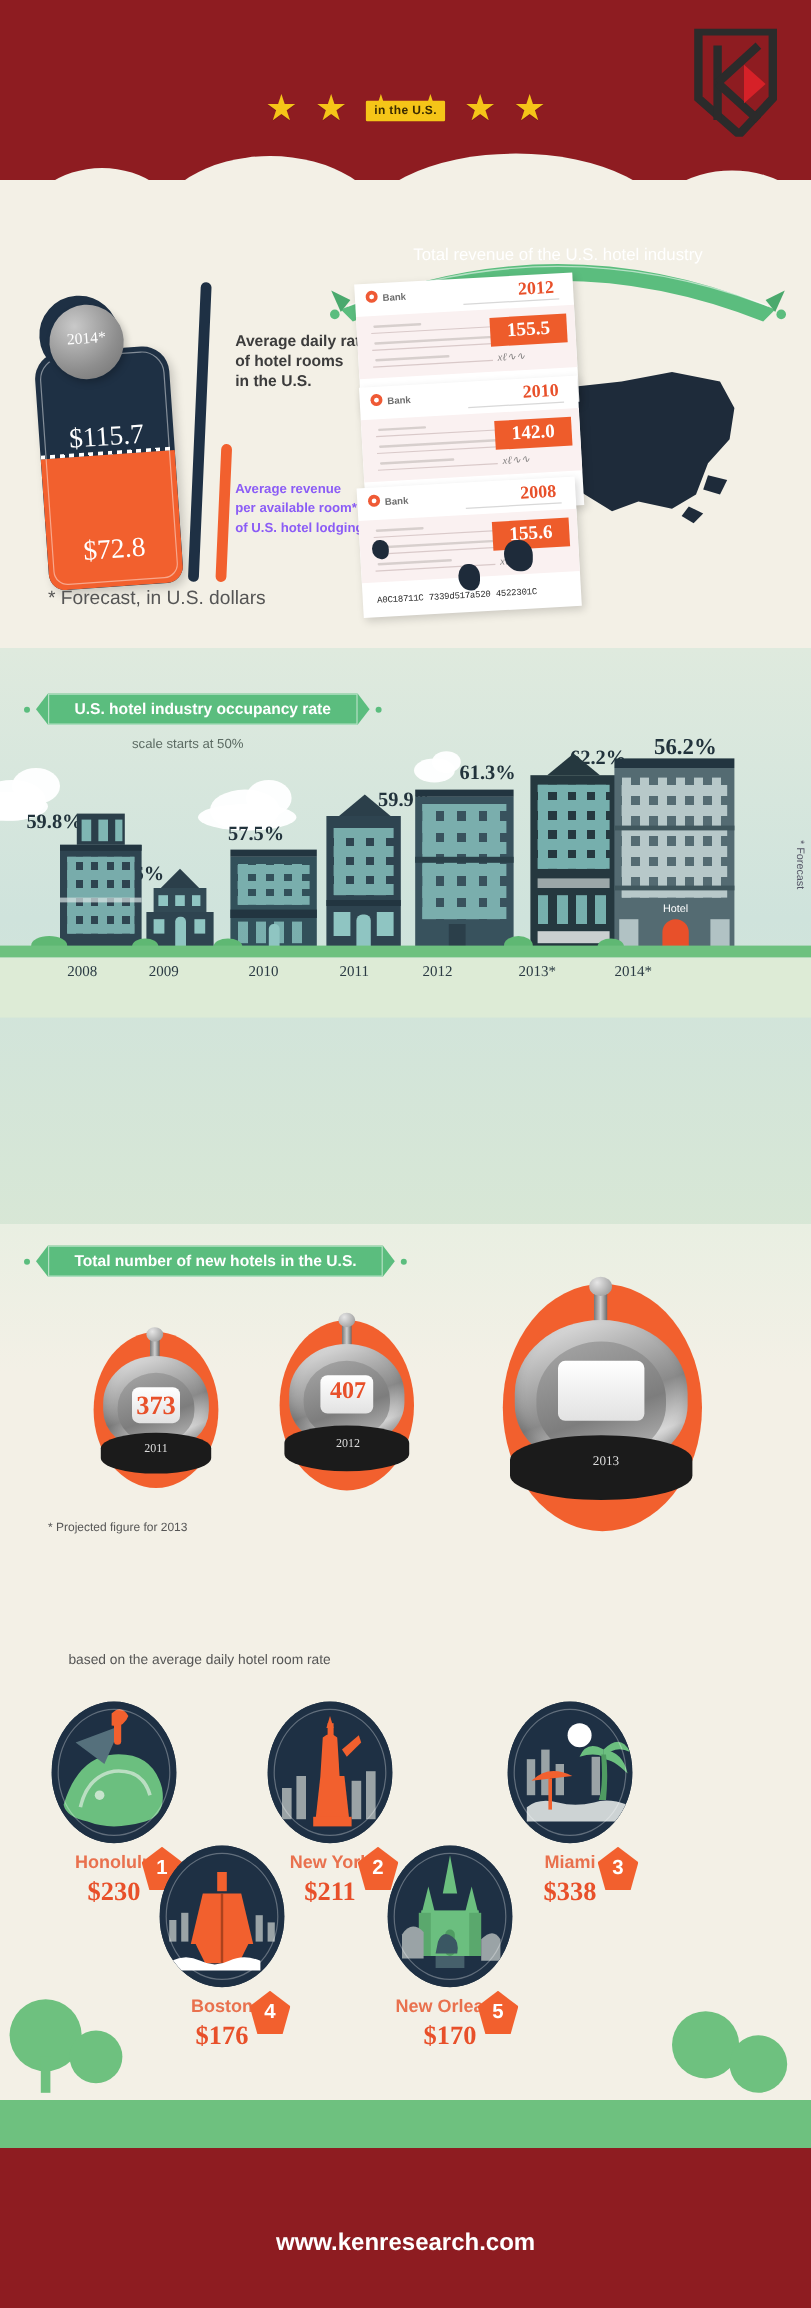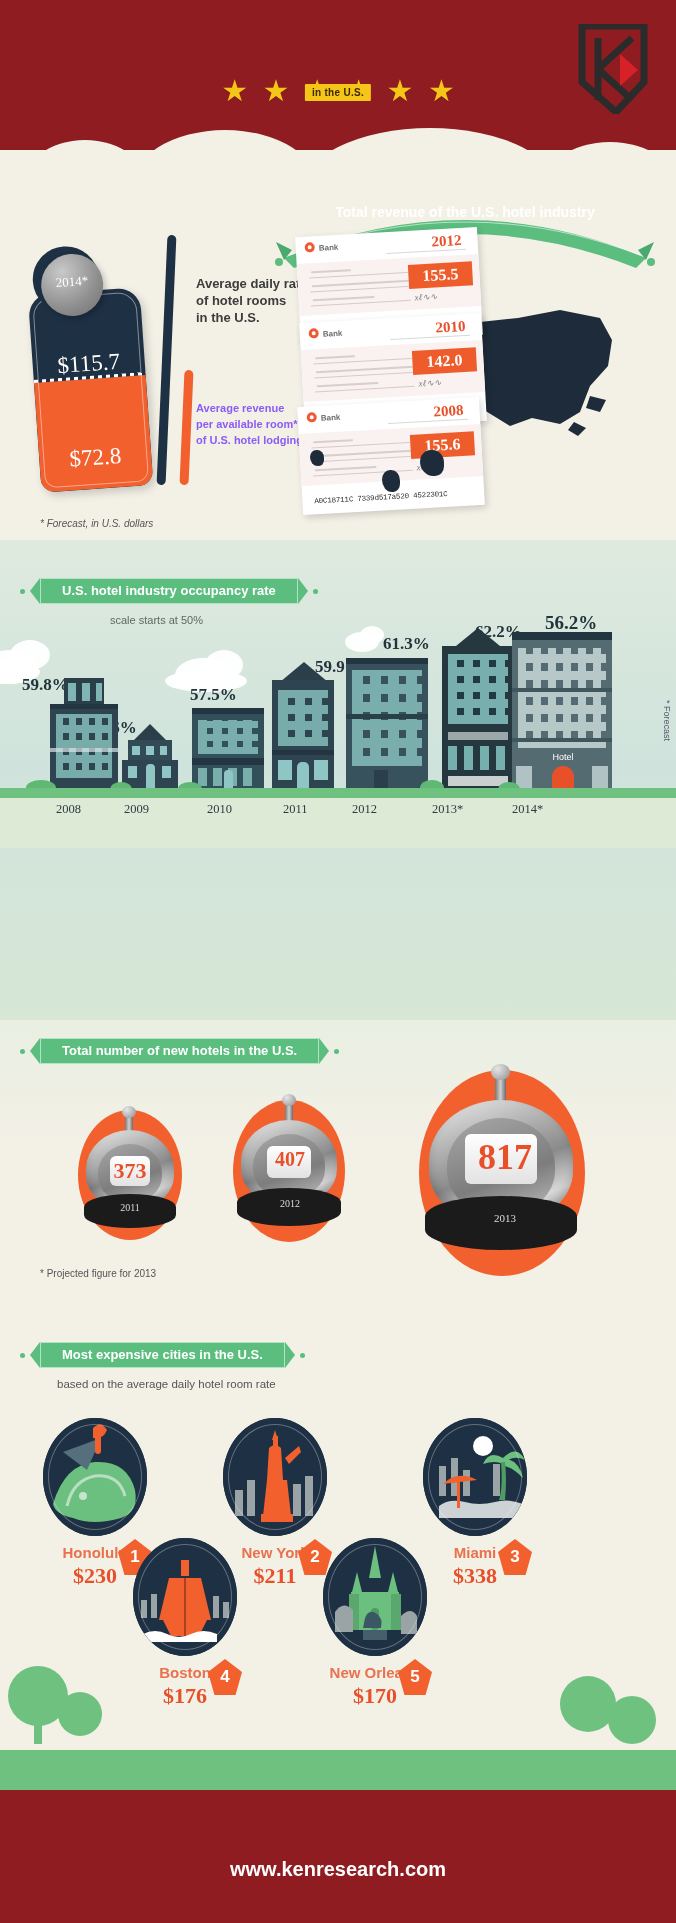--- a/index.html
+++ b/index.html
@@ -111,21 +111,21 @@
   }
   .lbl-adr {
     position:absolute; left:196px; top:125px; width:140px;
     color:#3c3c3c; font-size:13px; font-weight:bold; line-height:17px;
   }
   .lbl-revpar {
     position:absolute; left:196px; top:250px; width:146px;
     color:#8b5cf6; font-size:11px; font-weight:bold; line-height:16px;
   }
   .foot-note1 {
-    position:absolute; left:40px; top:368px; color:#555; font-size:10px;font-style:italic;
+    position:absolute; left:40px; top:340px; color:#555; font-size:16px;
   }
 
   
   .ribbon {
     position:relative; display:inline-block; height:26px;
     background:#5bbd7e; color:#fff; font-size:13px; font-weight:bold;
     line-height:26px; padding:0 22px;
     box-shadow:inset 0 0 0 1px rgba(255,255,255,.55);
   }
   .ribbon::before, .ribbon::after {
@@ -139,21 +139,21 @@
     position:absolute; top:11px; width:5px; height:5px; border-radius:50%;
     background:#5bbd7e;
   }
 
   
   .arch-banner {
     position:absolute; left:270px; top:38px; width:390px; height:82px;
   }
   .arch-text {
     position:absolute; left:0; top:16px; width:390px; text-align:center;
-    color:#fff; font-size:14px; font-weight:bold;
+    color:#fff; font-size:14px; font-weight:normal;
   }
   .arch-sub {
     position:absolute; left:275px; top:118px; width:230px; text-align:center;
     color:#666; font-size:12px;
   }
 
   
   .check {
     position:absolute; background:#ffffff; width:182px; height:108px;
     box-shadow:2px 3px 7px rgba(0,0,0,.16);
@@ -614,34 +614,28 @@
       <div class="bell-year" style="left:0; top:106px; font-size:10px;">2012</div>
     </div>
 
     <div class="bell" style="left:395px; top:40px; width:220px; height:222px;">
       <div class="bell-halo" style="left:24px; top:10px; width:166px; height:206px;"></div>
       <div class="bell-stem" style="left:100px; top:14px; width:11px; height:36px;"></div>
       <div class="bell-knob" style="left:96px; top:4px; width:19px; height:16px;"></div>
       <div class="bell-dome" style="left:34px; top:40px; width:144px; height:122px;"></div>
       <div class="bell-inner" style="left:52px; top:58px; width:108px; height:96px;"></div>
       <div class="bell-plate" style="left:70px; top:74px; width:72px; height:50px;"></div>
-      <div class="bell-num" style="left:0; top:76px; font-size:36px;">817</div>
       <div class="bell-base" style="left:30px; top:136px; width:152px; height:54px;"></div>
       <div class="bell-year" style="left:0; top:152px; font-size:11px;">2013</div>
     </div>
 
     <div class="foot-note2">* Projected figure for 2013</div>
   </div>
 
   <div class="sec4">
-    <div class="ribbon-wrap cities-ribbon">
-      <span class="rib-dot" style="left:-20px;"></span>
-      <span class="ribbon">Most expensive cities in the U.S.</span>
-      <span class="rib-dot" style="right:-20px;"></span>
-    </div>
     <div class="cities-sub">based on the average daily hotel room rate</div>
 
     <div class="city" style="left:20px; top:118px;">
       <div class="city-badge">
         <div class="city-ring"></div>
         <svg viewBox="0 0 104 118" width="104" height="118">
           <path d="M10 86 Q22 46 52 44 Q84 42 92 72 Q96 94 78 100 Q50 108 30 100 Q12 96 10 86Z" fill="#6bbf7f"></path>
           <path d="M24 88 Q30 62 52 58 Q76 56 82 78" fill="none" stroke="#eef3ee" stroke-width="3" opacity=".6"></path>
           <path d="M20 34 L58 20 L44 52 Z" fill="#55707c"></path>
           <path d="M50 10 q8 -8 14 2 q-4 10 -14 8 Z" fill="#f2602e"></path>

